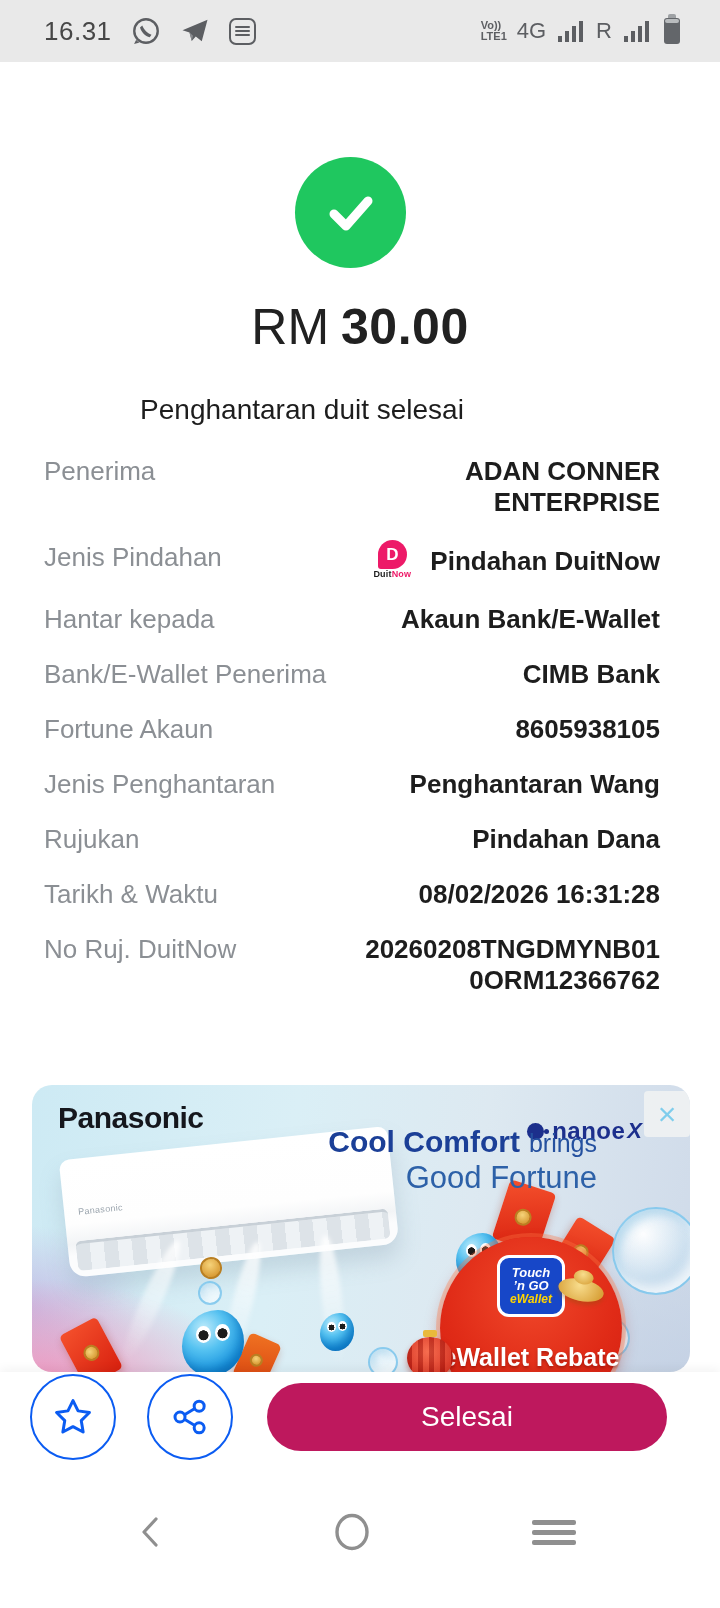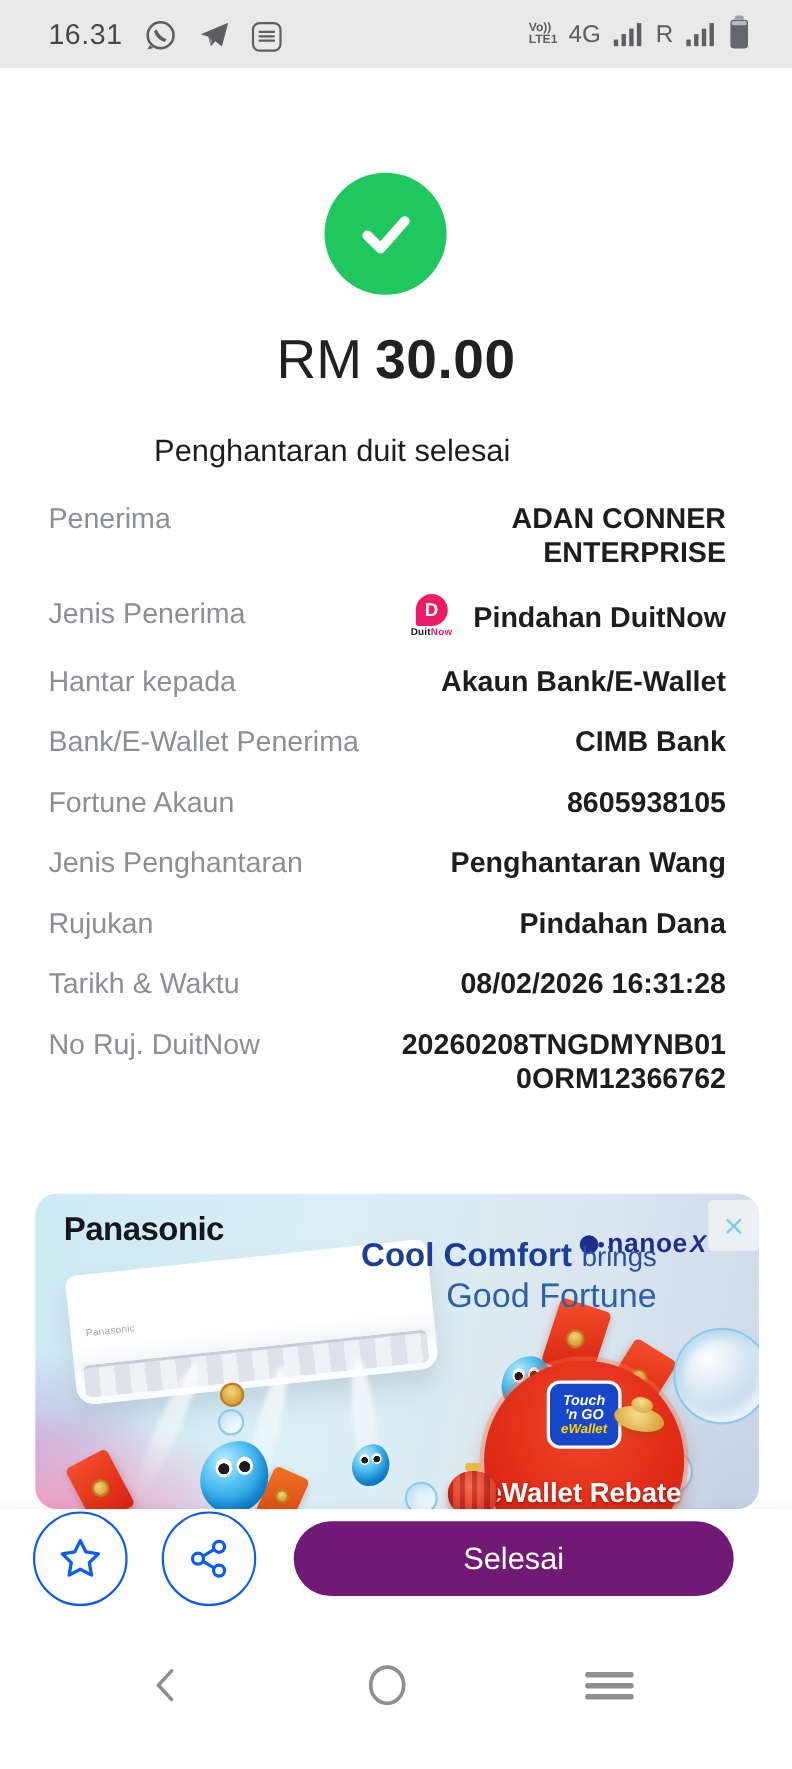--- a/index.html
+++ b/index.html
@@ -8,21 +8,21 @@
     position:relative; width:720px; height:1608px; overflow:hidden;
     background:#ffffff; font-family:"Liberation Sans", sans-serif;
   }
 
   
   .status-bar {
     position:absolute; top:0; left:0; width:720px; height:62px;
     background:#e9e9e9; display:flex; align-items:center; justify-content:space-between;
     padding:0 40px 0 44px; color:#4f5155;
   }
-  .sb-left { display:flex; align-items:flex-end; gap:19px; }
+  .sb-left { display:flex; align-items:center; gap:19px; }
   .sb-time { font-size:26px; font-weight:500; color:#474747; letter-spacing:0.5px; }
   .sb-right { display:flex; align-items:center; gap:10px;justify-content:space-between; }
   .volte { font-size:11px; line-height:11px; font-weight:700; color:#5c5e62; text-align:left; white-space:pre-line; }
   .sb-4g, .sb-r { font-size:22px; color:#5c5e62; }
   .sb-icon { display:block; }
   .tng-sb-icon {
     width:27px; height:27px; border:2px solid #5c5e62; border-radius:7px;
     display:flex; flex-direction:column; align-items:center; justify-content:center; gap:2px;
   }
   .tng-sb-icon i { display:block; width:15px; height:2px; background:#5c5e62; border-radius:1px; }
@@ -143,21 +143,21 @@
     box-shadow:0 -3px 10px rgba(0,0,0,0.05);
   }
   .circle-btn {
     position:absolute; top:2px; width:86px; height:86px; border-radius:50%;
     border:2.5px solid #0b5cf2; background:#fff; display:flex; align-items:center; justify-content:center;
   }
   .btn-star { left:30px; }
   .btn-share { left:147px; }
   .done-btn {
     position:absolute; left:267px; top:11px; width:400px; height:68px; border-radius:34px;
-    background:#701a75; color:#ffffff; font-size:28px; font-weight:500;
+    background:#be185d; color:#ffffff; font-size:28px; font-weight:500;
     display:flex; align-items:center; justify-content:center; border:none;
     font-family:"Liberation Sans", sans-serif;
   }
 
   
   .nav-bar { position:absolute; left:0; top:1492px; width:720px; height:116px; background:#ffffff; }
   .nav-icon { position:absolute; top:20px; }
   .nav-back { left:134px; }
   .nav-home { left:332px; }
   .nav-menu { left:529px; }
@@ -219,21 +219,21 @@
 
   <div class="details">
 
     <div class="detail-row">
       <span class="detail-label">Penerima</span>
       <span class="detail-value">ADAN CONNER
 ENTERPRISE</span>
     </div>
 
     <div class="detail-row">
-      <span class="detail-label">Jenis Penerima</span>
+      <span class="detail-label">Jenis Pindahan</span>
       <span class="value-with-icon">
         <span class="duitnow-logo">
           <span class="duitnow-pin">
               <span>D</span>
             </span>
           <span class="duitnow-word"><span class="w1">Duit</span><span class="w2">Now</span></span>
         </span>
         <span class="detail-value">Pindahan DuitNow</span>
       </span>
     </div>

